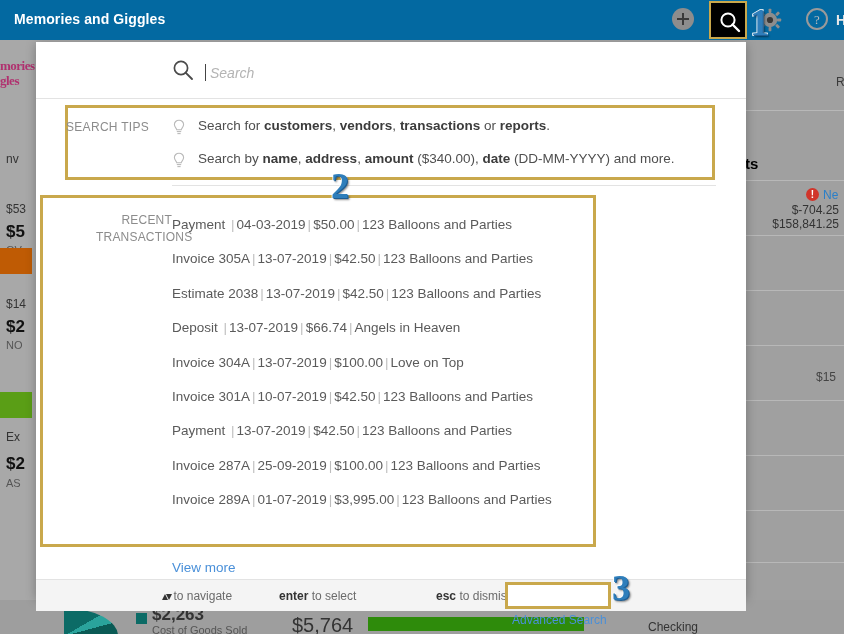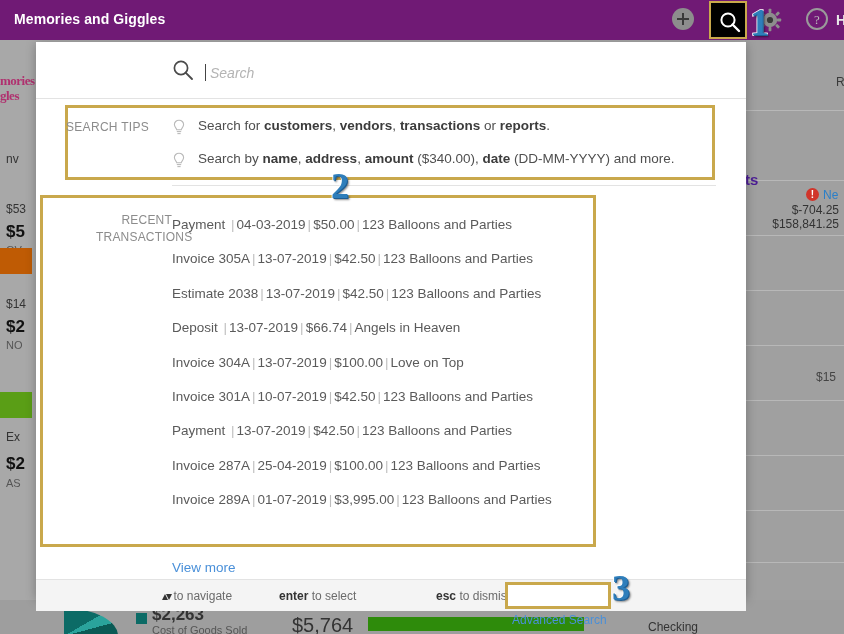--- a/index.html
+++ b/index.html
@@ -21,21 +21,21 @@
     position: absolute; left: 0; top: 0;
     width: 844px; height: 634px;
     background: #a8a8a8;
     overflow: hidden;
   }
   .bg-topbar {
     position: absolute; left: 0; top: 0; width: 844px; height: 40px;
     background: #3c3c3c;
   }
   .bg-logo {
-    position: absolute; left: 0px; top: 73px; width: 36px; height: 46px;
+    position: absolute; left: 0px; top: 58px; width: 36px; height: 46px;
     overflow: hidden;
     font-family: "Liberation Serif", serif;
     font-size: 13px; font-weight: bold; color: #b0316f;
     line-height: 15px;
     letter-spacing: -0.5px;
   }
   .bg-left-col {
     position: absolute; left: 6px; top: 110px; width: 34px; height: 490px;
     color: #222; font-size: 13px;
   }
@@ -51,22 +51,22 @@
     background: #5a9e16;
   }
   .bg-right-panel {
     position: absolute; left: 745px; top: 40px; width: 99px; height: 560px;
     background: #a0a0a0;
   }
   .bg-right-panel .rowline {
     position: absolute; left: 0; width: 99px; height: 1px; background: #b8b8b8;
   }
   .bg-right-title {
-    position: absolute; left: 745px; top: 171px;
-    font-size: 15px; font-weight: bold; color: #4c1d95;
+    position: absolute; left: 745px; top: 155px;
+    font-size: 15px; font-weight: bold; color: #000000;
   }
   .bg-alert-dot {
     position: absolute; left: 806px; top: 188px;
     width: 13px; height: 13px; border-radius: 50%;
     background: #d1352b; color: #fff;
     font-size: 10px; font-weight: bold; text-align: center; line-height: 13px;
   }
   .bg-alert-text {
     position: absolute; left: 823px; top: 188px;
     font-size: 12px; color: #2a7fc9;
@@ -128,21 +128,21 @@
     font-size: 12px; color: #333;
   }
   .bg-panel-white {
     position: absolute; left: 36px; top: 45px; width: 710px; height: 555px;
     background: #d9d9d9;
   }
 
   
   .topbar {
     position: absolute; left: 0; top: 0; width: 844px; height: 40px;
-    background: #701a75;
+    background: #0369a1;
     z-index: 30;
   }
   .topbar-title {
     position: absolute; left: 14px; top: 11px;
     color: #ffffff; font-size: 14px; font-weight: bold;
     letter-spacing: 0.1px;
   }
   .tb-icon {
     position: absolute; top: 8px;
     width: 24px; height: 24px;
@@ -412,21 +412,21 @@
     </div>
 
     <div class="tx-list" id="tx-list">
         <div class="tx-row"><span>Payment </span><span class="sep">|</span><span>04-03-2019</span><span class="sep">|</span><span>$50.00</span><span class="sep">|</span><span>123 Balloons and Parties</span></div>
         <div class="tx-row"><span>Invoice 305A</span><span class="sep">|</span><span>13-07-2019</span><span class="sep">|</span><span>$42.50</span><span class="sep">|</span><span>123 Balloons and Parties</span></div>
         <div class="tx-row"><span>Estimate 2038</span><span class="sep">|</span><span>13-07-2019</span><span class="sep">|</span><span>$42.50</span><span class="sep">|</span><span>123 Balloons and Parties</span></div>
         <div class="tx-row"><span>Deposit </span><span class="sep">|</span><span>13-07-2019</span><span class="sep">|</span><span>$66.74</span><span class="sep">|</span><span>Angels in Heaven</span></div>
         <div class="tx-row"><span>Invoice 304A</span><span class="sep">|</span><span>13-07-2019</span><span class="sep">|</span><span>$100.00</span><span class="sep">|</span><span>Love on Top</span></div>
         <div class="tx-row"><span>Invoice 301A</span><span class="sep">|</span><span>10-07-2019</span><span class="sep">|</span><span>$42.50</span><span class="sep">|</span><span>123 Balloons and Parties</span></div>
         <div class="tx-row"><span>Payment </span><span class="sep">|</span><span>13-07-2019</span><span class="sep">|</span><span>$42.50</span><span class="sep">|</span><span>123 Balloons and Parties</span></div>
-        <div class="tx-row"><span>Invoice 287A</span><span class="sep">|</span><span>25-04-2019</span><span class="sep">|</span><span>$100.00</span><span class="sep">|</span><span>123 Balloons and Parties</span></div>
+        <div class="tx-row"><span>Invoice 287A</span><span class="sep">|</span><span>25-09-2019</span><span class="sep">|</span><span>$100.00</span><span class="sep">|</span><span>123 Balloons and Parties</span></div>
         <div class="tx-row"><span>Invoice 289A</span><span class="sep">|</span><span>01-07-2019</span><span class="sep">|</span><span>$3,995.00</span><span class="sep">|</span><span>123 Balloons and Parties</span></div>
       </div>
 
     <div class="view-more">View more</div>
 
     <div class="footer">
       <div class="fk k1">
         <b class="arrows">▴▾</b>
         <span>to navigate</span>
       </div>

